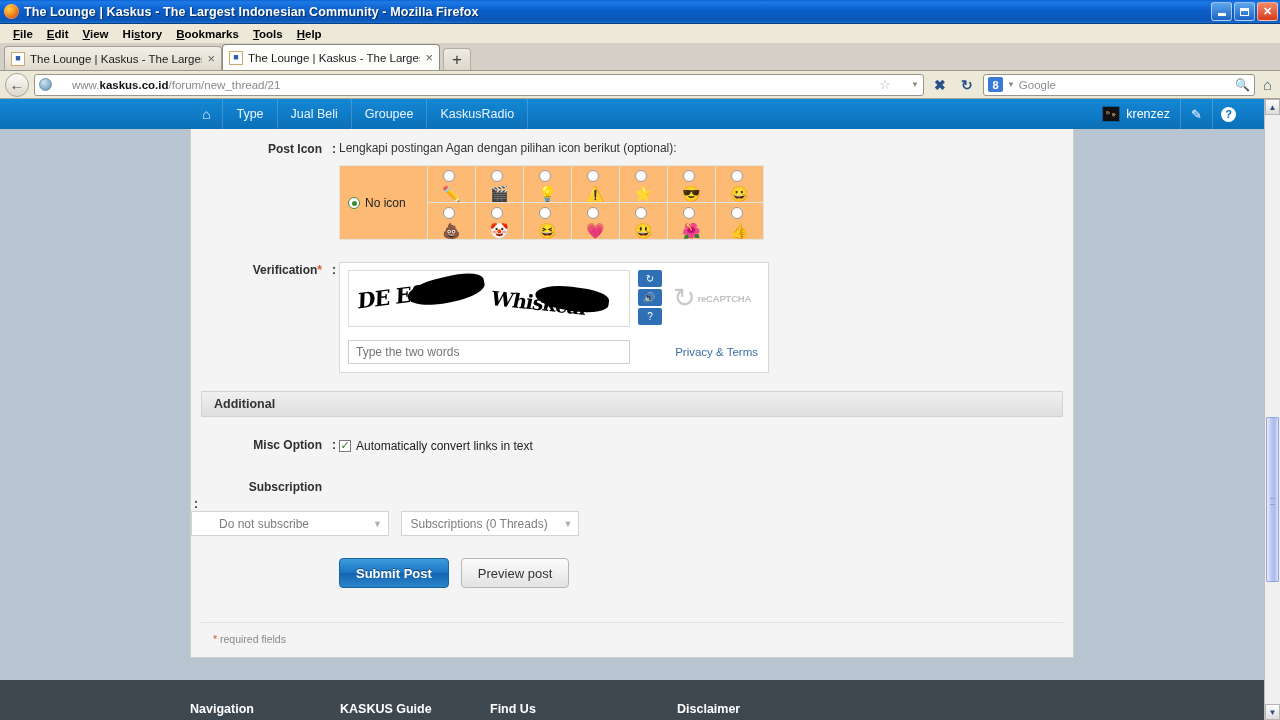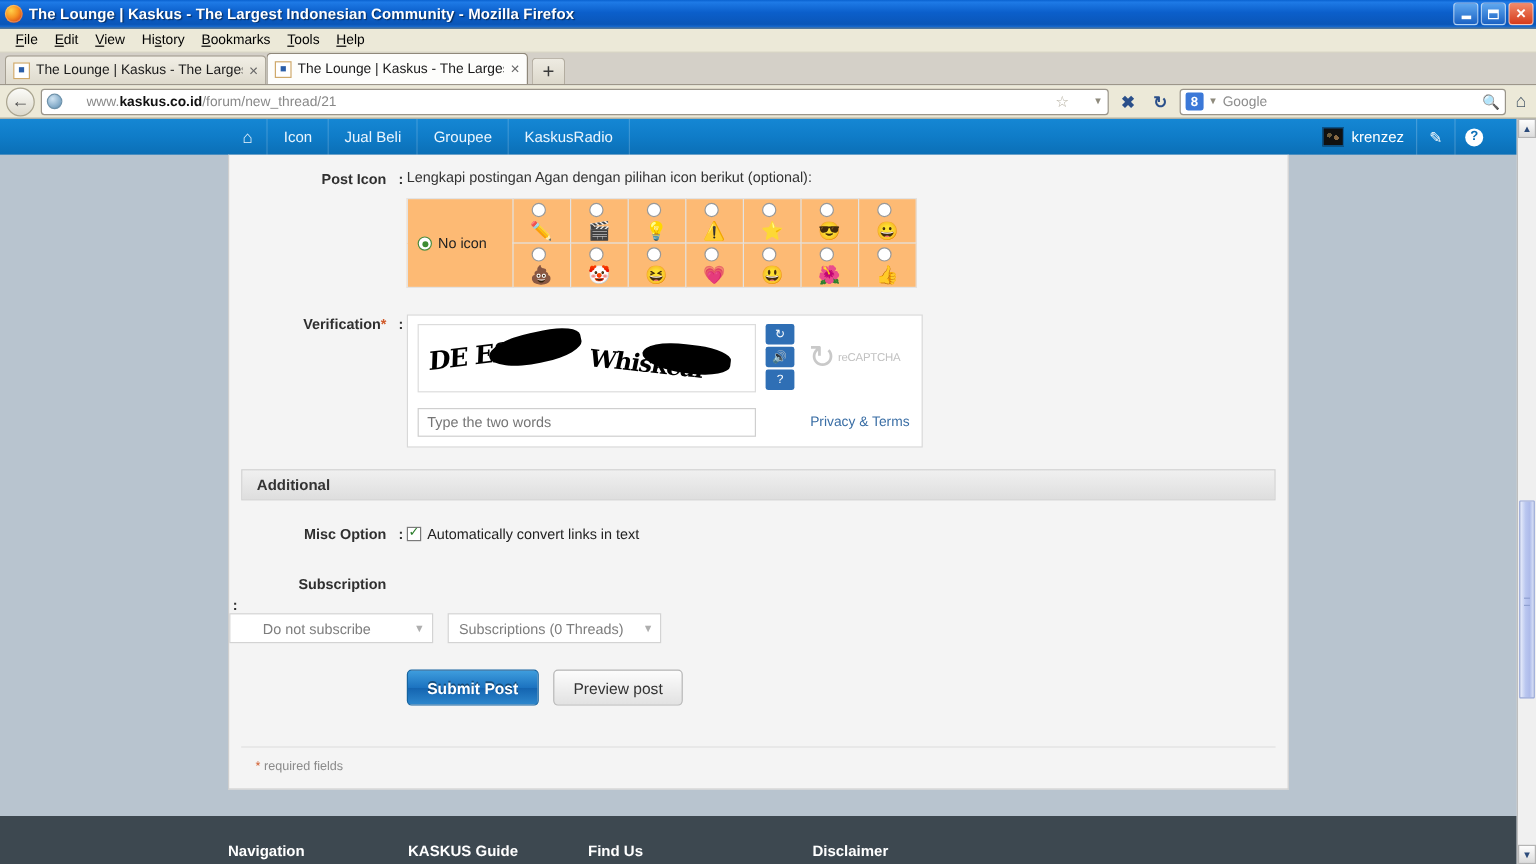--- a/index.html
+++ b/index.html
@@ -41,21 +41,21 @@
   .wbtn.min { background: linear-gradient(to bottom,#5fa8ef,#1b62c4); }
   .wbtn.max { background: linear-gradient(to bottom,#5fa8ef,#1b62c4); }
   .wbtn.close { background: linear-gradient(to bottom,#f08a6a,#d63b1b); }
   .glyph-min { width:8px; height:3px; background:#fff; margin-top:6px; }
   .glyph-max { width:9px; height:8px; border:1.5px solid #fff; border-top-width:3px; }
 
   .menubar {
     height: 20px; background: #ece9d8;
     display: flex; align-items: center; gap: 0;
     padding-left: 6px; border-bottom: 1px solid #d6d2c2;
-    font-size: 11.5px; color: #000;
+    font-size: 11.5px; color: #000; font-weight: bold;
   }
   .menubar span { padding: 0 7px; cursor: default; }
   .menubar u { text-decoration: underline; }
 
   .tabstrip {
     height: 27px; background: #d4d0c8;
     display: flex; align-items: flex-end; padding-left: 4px;
     border-bottom: 1px solid #9d968a;
   }
   .tab {
@@ -273,21 +273,21 @@
     border-radius: 2px; color: #fff; font-size: 10px;
     display: flex; align-items: center; justify-content: center;
   }
   .cap-logo {
     flex: 1; display: flex; align-items: center; justify-content: center;
     gap: 2px; color: #bdbdbd;
   }
   .cap-logo .ring {
     font-size: 27px; color: #c9c9c9; line-height: 1;
   }
-  .cap-logo .cl-text { font-size: 9.5px; font-weight: normal; letter-spacing: -.2px; color:#c2c2c2; }
+  .cap-logo .cl-text { font-size: 9.5px; font-weight: bold; letter-spacing: -.2px; color:#c2c2c2; }
   .cap-input {
     width: 282px; height: 24px; margin-top: 13px;
     border: 1px solid #cfcfcf; background: #fff;
     display: flex; align-items: center; padding-left: 7px;
     font-size: 12px; color: #757575;
   }
   .cap-terms {
     flex: 1; margin-top: 13px; height: 24px;
     display: flex; align-items: center; justify-content: flex-end;
     font-size: 11.5px; color: #3a6ea5; padding-right: 2px;
@@ -313,21 +313,21 @@
   .chk-label { font-size: 12px; color: #222; vertical-align: middle; }
 
   .select {
     height: 25px; border: 1px solid #d3d3d3; background: #fff;
     display: inline-flex; align-items: center;
     font-size: 12px; color: #7d7d7d;
     padding: 0 6px 0 8px; margin-right: 8px;
   }
   .select .sv { flex: 1; white-space: nowrap; }
   .select .sarrow { color: #aeaeae; font-size: 9px; margin-left: 12px; }
-  .sel1 { width: 170px; padding-left: 27px; }
+  .sel1 { width: 198px; padding-left: 27px; }
   .sel2 { width: 178px; }
 
   .btn-row { display: flex; gap: 12px; margin-top: 16px; }
   .btn {
     height: 30px; padding: 0 16px; border-radius: 4px;
     font-size: 13px; display: flex; align-items: center; justify-content: center;
   }
   .btn.primary {
     background: linear-gradient(to bottom, #3e9ddd 0%, #1c73c0 50%, #1464b0 51%, #2c86cc 100%);
     border: 1px solid #15639f; color: #fff; font-weight: bold;
@@ -449,21 +449,21 @@
     <div class="magn">🔍</div>
   </div>
   <div class="homeb">⌂</div>
 </div>
 
 <div class="viewport">
  <div class="page">
 
   <div class="kaskus-bar">
     <div class="kb-item home">⌂</div>
-    <div class="kb-item">Icon</div>
+    <div class="kb-item">Type</div>
     <div class="kb-item">Jual Beli</div>
     <div class="kb-item">Groupee</div>
     <div class="kb-item">KaskusRadio</div>
     <div class="kb-spacer"></div>
     <div class="kb-right">
       <div class="kb-user">
         <div class="avatar"></div>
         <span>krenzez</span>
       </div>
       <div class="kb-ico">✎</div>

